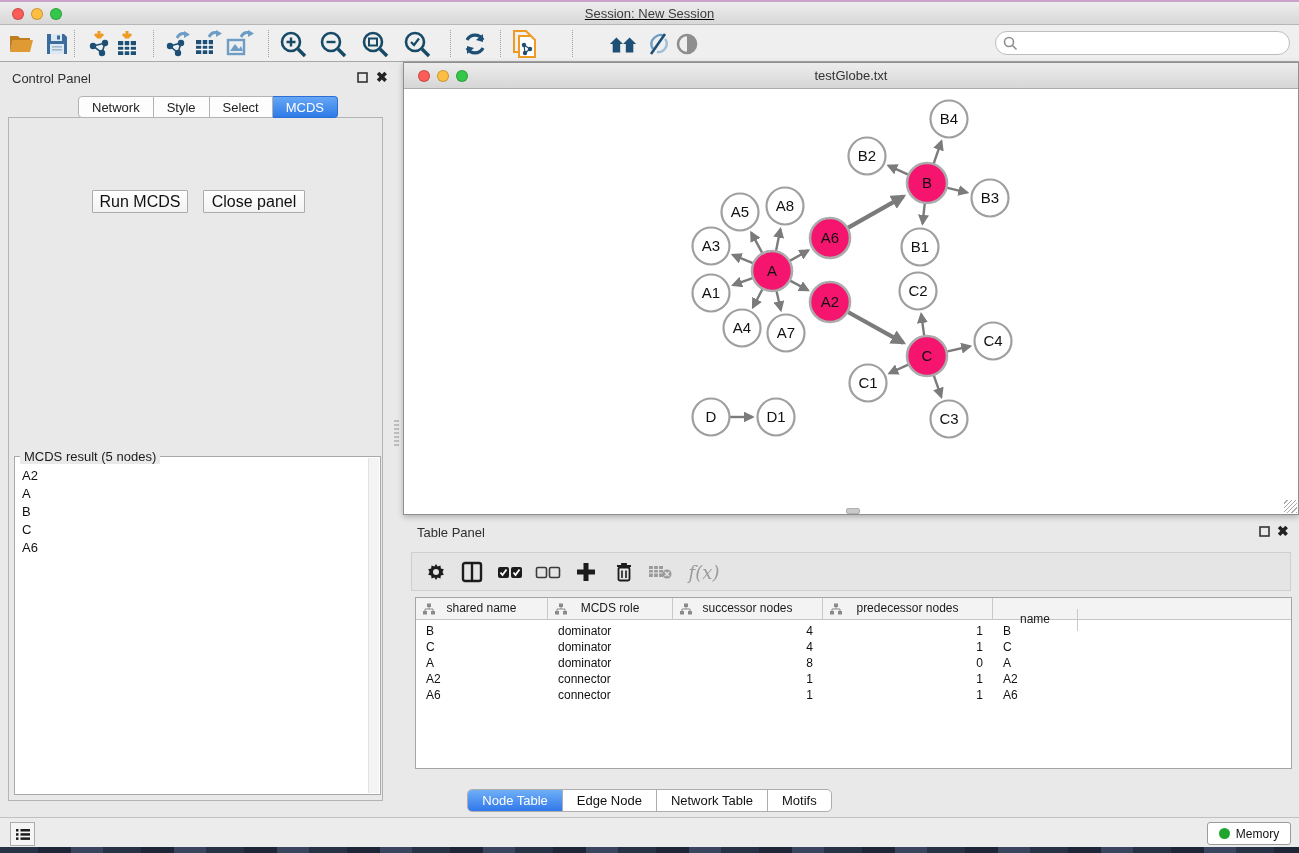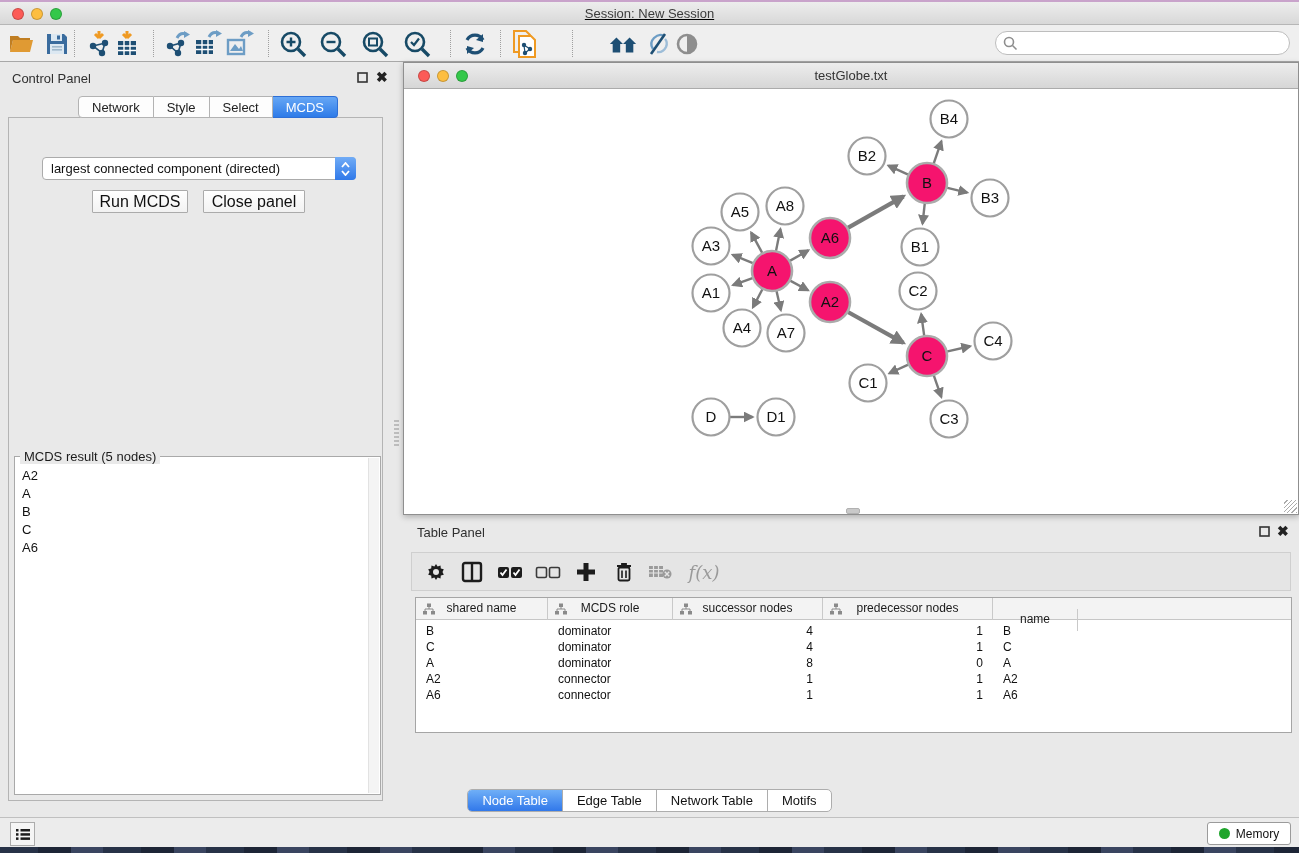--- a/index.html
+++ b/index.html
@@ -65,21 +65,21 @@
   .net-title { width:100%; text-align:center; line-height:26px; font-size:13px; color:#333; }
   .net-canvas { left:0; top:26px; width:894px; height:425px; background:#fff; }
   .corner-grip { right:1px; bottom:1px; width:13px; height:13px;
     background:repeating-linear-gradient(135deg,transparent 0 2px,#ABABAB 2px 3px); }
 
   
   .tp-title { left:417px; top:525px; font-size:13px; color:#2F2F2F; }
   .tp-toolbar { left:411px; top:552px; width:880px; height:39px; background:#E5E5E5; border:1px solid #CFCFCF; }
   .tp-icon { position:absolute; top:558px; width:28px; height:28px; display:flex; align-items:center; justify-content:center; }
   .fx { font-family:"DejaVu Serif",serif; font-style:italic; font-size:18px; color:#9A9A9A; }
-  .table-box { left:415px; top:597px; width:877px; height:136px; background:#fff; border:1px solid #A5A5A5; overflow:hidden; }
+  .table-box { left:415px; top:597px; width:877px; height:172px; background:#fff; border:1px solid #A5A5A5; overflow:hidden; }
   .th-row { left:0; top:0; width:875px; height:22px; background:#F3F3F3; border-bottom:1px solid #C6C6C6; }
   .th-cell { position:absolute; top:0; height:22px; border-right:1px solid #C9C9C9; }
   .th-label { width:100%; text-align:center; font-size:12px; color:#1A1A1A; line-height:21px; }
   .th-ico { position:absolute; left:7px; top:5px; }
   .td-cell { position:absolute; font-size:12px; color:#111; line-height:16px; }
 
   .seg-tabs { left:0; top:789px; width:1299px; display:flex; justify-content:center; }
   .seg-wrap { display:flex; height:23px; border:1px solid #ADADAD; border-radius:5px; overflow:hidden; background:#fff; }
   .seg { padding:0 14px; font-size:13px; color:#111; display:flex; align-items:center; border-left:1px solid #ADADAD; }
   .seg:first-child { border-left:none; }
@@ -253,31 +253,20 @@
   <div class="panel-btn" style="left:376px; top:71px; font-weight:bold; font-size:14px;">✖</div>
 
   <div class="abs cp-box"></div>
   <div class="abs tabs-row" id="cp-tabs">
       <div class="tab">Network</div>
       <div class="tab">Style</div>
       <div class="tab">Select</div>
       <div class="tab active">MCDS</div>
     </div>
 
-  <div class="abs dropdown">
-    <div class="dd-text">largest connected component (directed)</div>
-    <div class="dd-stepper">
-      <svg width="9" height="6" viewBox="0 0 9 6">
-          <path d="M1 5 L4.5 1 L8 5" fill="none" stroke="#fff" stroke-width="1.8"></path>
-        </svg>
-      <svg width="9" height="6" viewBox="0 0 9 6" style="margin-top:2px">
-          <path d="M1 1 L4.5 5 L8 1" fill="none" stroke="#fff" stroke-width="1.8"></path>
-        </svg>
-    </div>
-  </div>
   <div class="btn" style="left:92px; top:190px; width:96px">Run MCDS</div>
   <div class="btn" style="left:203px; top:190px; width:102px">Close panel</div>
 
   <div class="abs fieldset"></div>
   <div class="abs list-scroll"></div>
   <div class="abs legend">MCDS result (5 nodes)</div>
   <div class="abs result-list" id="result-list">
       <div class="result-item">A2</div>
       <div class="result-item">A</div>
       <div class="result-item">B</div>
@@ -501,21 +490,21 @@
         <div class="td-cell" style="top: 89px; left: 132px; width: 125px; text-align: left; padding: 0px 0px 0px 10px;">connector</div>
         <div class="td-cell" style="top: 89px; left: 257px; width: 150px; text-align: right; padding: 0px 10px 0px 0px;">1</div>
         <div class="td-cell" style="top: 89px; left: 407px; width: 170px; text-align: right; padding: 0px 10px 0px 0px;">1</div>
         <div class="td-cell" style="top: 89px; left: 577px; width: 85px; text-align: left; padding: 0px 0px 0px 10px;">A6</div>
       </div>
   </div>
 
   <div class="abs seg-tabs">
     <div class="seg-wrap" id="table-tabs">
         <div class="seg active">Node Table</div>
-        <div class="seg">Edge Table</div>
+        <div class="seg">Edge Node</div>
         <div class="seg">Network Table</div>
         <div class="seg">Motifs</div>
       </div>
   </div>
 
   <div class="abs statusbar"></div>
   <div class="list-btn">
     <svg width="14" height="13" viewBox="0 0 14 13">
       <rect x="0" y="1" width="2.5" height="2.5" fill="#1C1C1C"></rect>
         <rect x="4.5" y="1" width="9.5" height="2.5" fill="#1C1C1C"></rect>

